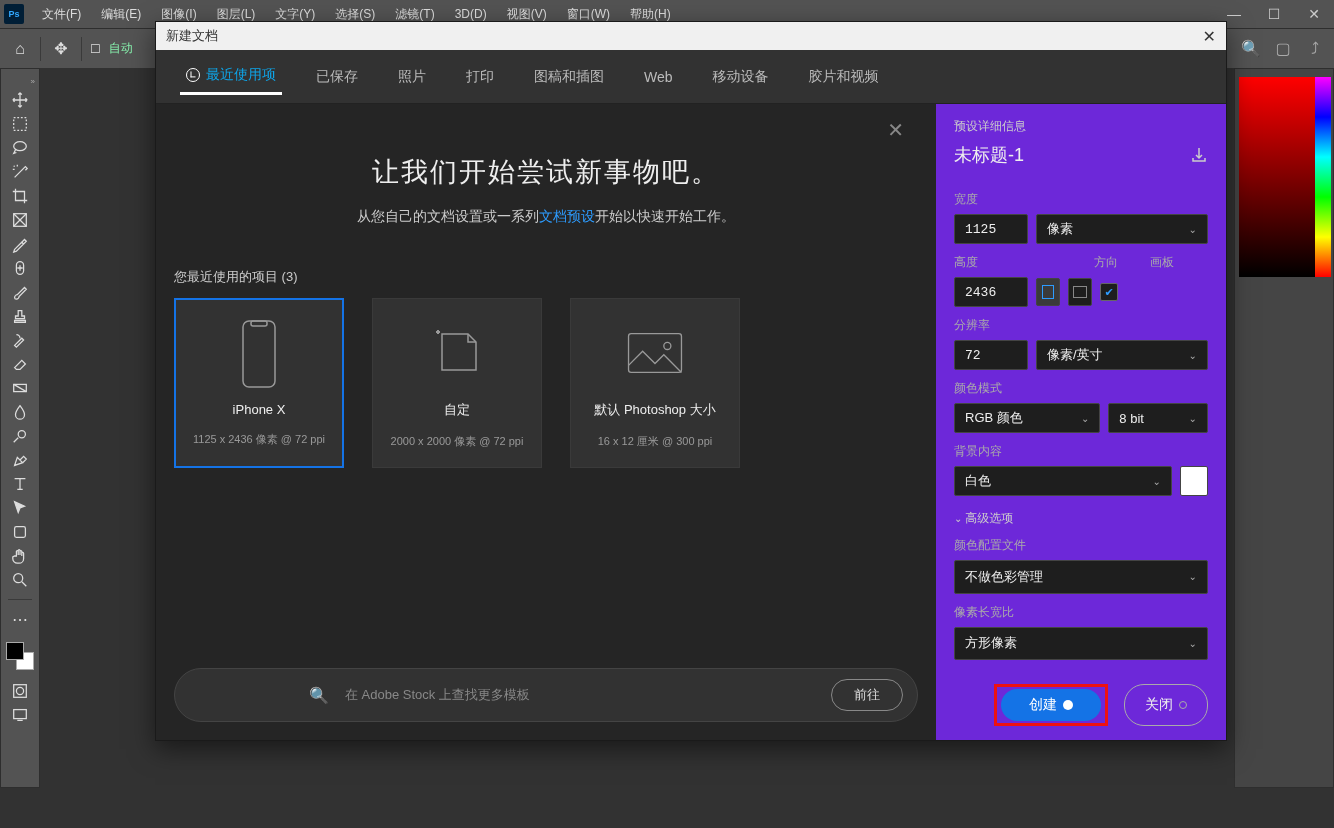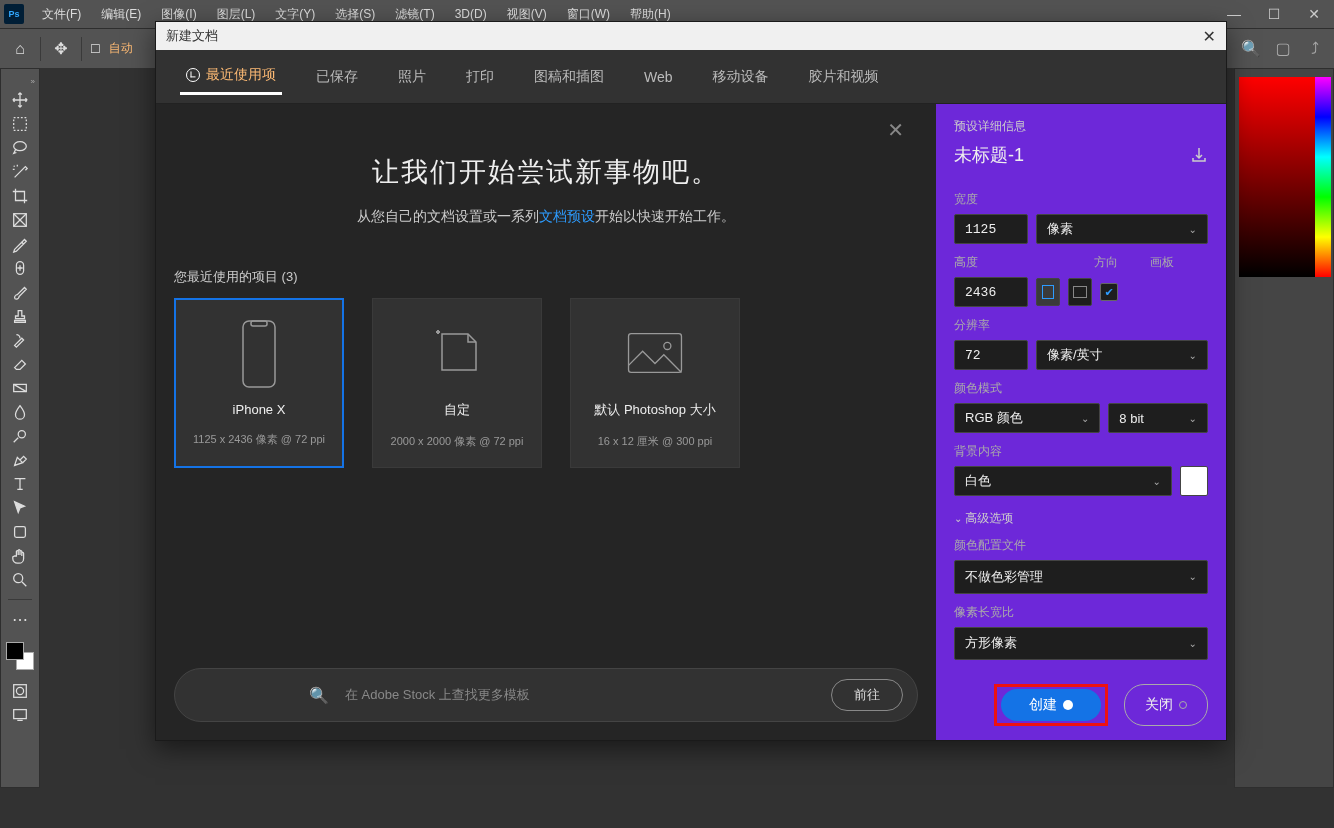--- a/index.html
+++ b/index.html
@@ -9,21 +9,21 @@
 .menu-bar { height: 28px; background: #535353; display: flex; align-items: center; padding: 0 4px; font-size: 12px; position: relative; }
 .ps-logo { width: 20px; height: 20px; background: #001e36; color: #31a8ff; display: flex; align-items: center; justify-content: center; font-size: 9px; font-weight: bold; margin-right: 8px; border-radius: 2px; }
 .menu-bar .menu-item { padding: 4px 10px; color: #ddd; cursor: pointer; }
 .menu-bar .win-controls { position: absolute; right: 0; top: 0; display: flex; height: 28px; }
 .menu-bar .win-control { width: 40px; display: flex; align-items: center; justify-content: center; color: #ccc; font-size: 14px; }
 
 
 .options-bar { height: 40px; background: #535353; border-top: 1px solid #2e2e2e; display: flex; align-items: center; padding: 0 8px; gap: 8px; position: relative; }
 .options-bar .home-icon { width: 24px; height: 24px; display: flex; align-items: center; justify-content: center; color: #ddd; }
 .options-bar .sep { width: 1px; height: 24px; background: #3a3a3a; }
-.options-bar .opt-label { font-size: 12px; color: #fdba74; }
+.options-bar .opt-label { font-size: 12px; color: #86efac; }
 .options-bar .right { position: absolute; right: 8px; display: flex; gap: 10px; }
 .options-bar .right .icon-btn { width: 22px; height: 22px; display: flex; align-items: center; justify-content: center; color: #aaa; }
 
 
 .toolbar { position: absolute; left: 0; top: 68px; width: 40px; height: 720px; background: #535353; border: 1px solid #2e2e2e; display: flex; flex-direction: column; align-items: center; padding-top: 8px; gap: 2px; }
 .toolbar .expander { align-self: flex-end; font-size: 8px; color: #aaa; padding-right: 4px; height: 10px; }
 .tool-btn { width: 26px; height: 22px; display: flex; align-items: center; justify-content: center; color: #ddd; border-radius: 2px; }
 .tool-btn svg { width: 18px; height: 18px; stroke: #ddd; fill: none; stroke-width: 1.4; }
 .swatch-pair { position: relative; width: 28px; height: 28px; margin-top: 10px; }
 .swatch-fg { position: absolute; top: 0; left: 0; width: 18px; height: 18px; background: #000; border: 1px solid #aaa; }
@@ -34,21 +34,21 @@
 .color-picker { width: 90px; height: 200px; margin: 8px auto; background: linear-gradient(to bottom, #ff0000, #000000); position: relative; }
 .hue-bar { position: absolute; right: -2px; top: 0; width: 16px; height: 100%; background: linear-gradient(to bottom, #ff00ff, #0000ff, #00ffff, #00ff00, #ffff00, #ff0000); }
 
 
 .dialog { position: absolute; left: 155px; top: 21px; width: 1072px; height: 720px; background: #323232; border: 1px solid #1a1a1a; box-shadow: 0 8px 24px rgba(0,0,0,0.5); display: flex; flex-direction: column; }
 .dialog-title { height: 28px; background: #f0f0f0; color: #333; display: flex; align-items: center; padding: 0 10px; font-size: 13px; }
 .dialog-title .close-x { margin-left: auto; font-size: 16px; color: #333; cursor: pointer; }
 
 .tab-bar { height: 54px; background: #323232; display: flex; align-items: center; padding: 0 24px; gap: 28px; border-bottom: 1px solid #222; }
 .tab { font-size: 14px; color: #bbb; padding: 8px 6px; cursor: pointer; display: flex; align-items: center; gap: 6px; }
-.tab.active { color: #fdba74; border-bottom: 3px solid #fff; }
+.tab.active { color: #0ea5e9; border-bottom: 3px solid #fff; }
 .clock-icon { width: 14px; height: 14px; border: 1.5px solid #fff; border-radius: 50%; position: relative; }
 .clock-icon::after { content: ""; position: absolute; left: 50%; top: 50%; width: 4px; height: 5px; border-left: 1.5px solid #fff; border-bottom: 1.5px solid #fff; transform: translate(-50%,-60%); }
 
 .dialog-body { flex: 1; display: flex; }
 
 
 .dlg-left { flex: 1; display: flex; flex-direction: column; padding: 0 18px 18px; background: #252525; }
 .hero { position: relative; text-align: center; padding: 50px 30px 22px; }
 .hero .close-hero { position: absolute; right: 14px; top: 14px; color: #888; font-size: 20px; cursor: pointer; }
 .hero h1 { font-size: 27px; font-weight: 300; color: #eee; margin-bottom: 18px; letter-spacing: 2px; }

